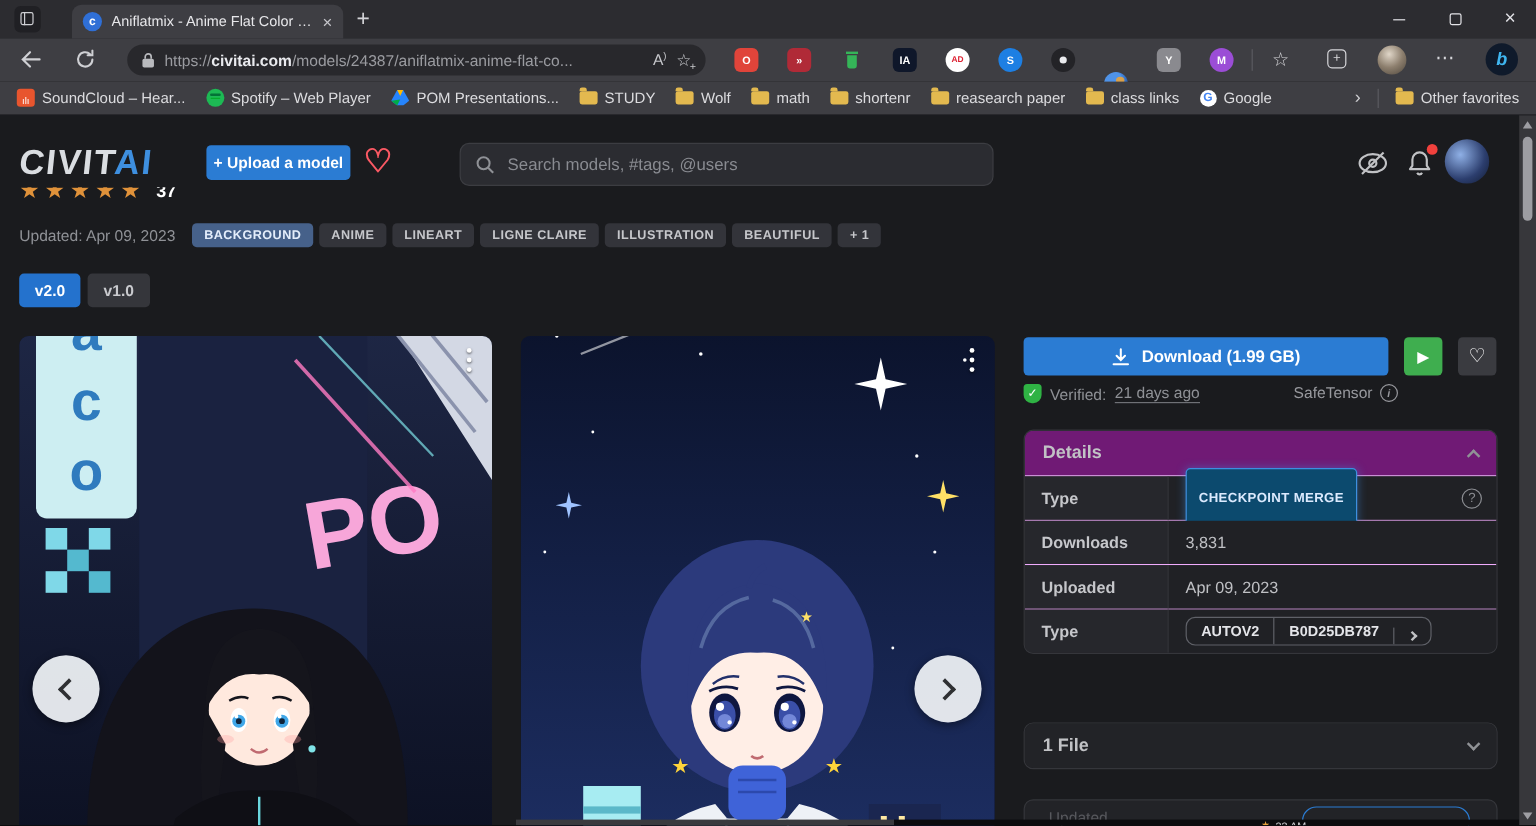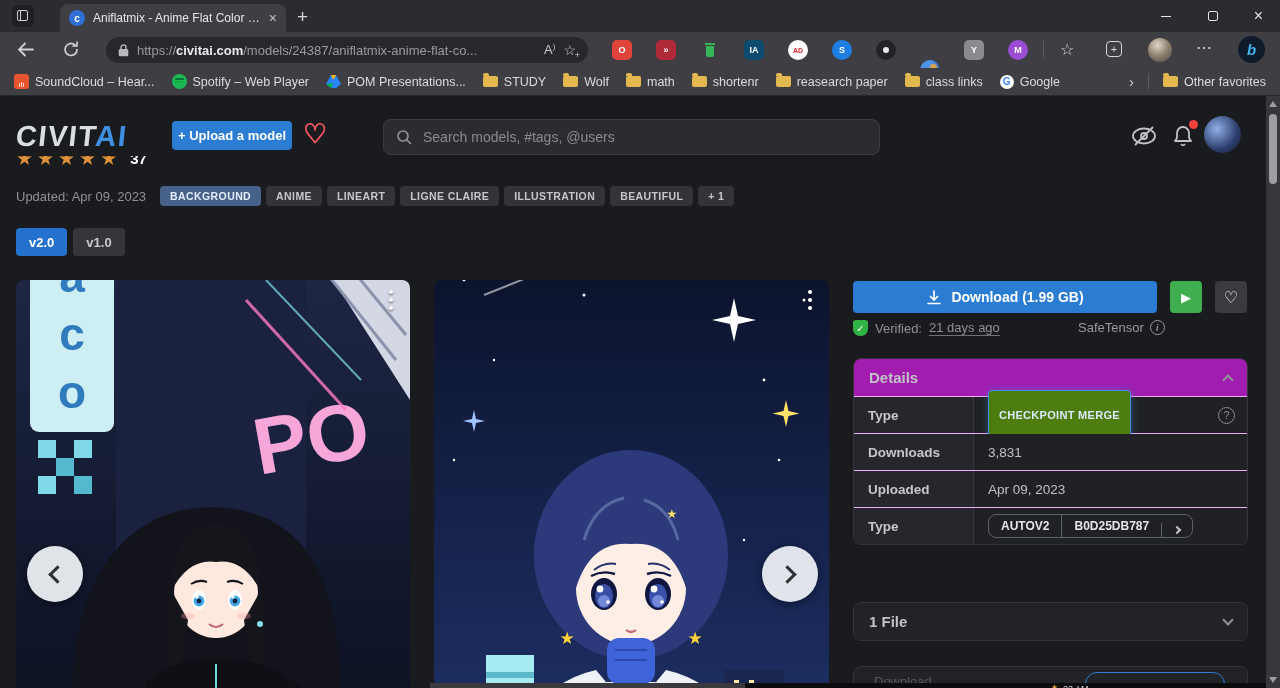--- a/index.html
+++ b/index.html
@@ -68,21 +68,21 @@
   .bm-sep{width:1px;height:16px;background:#5a5a60;}
 
   
   .page{position:absolute;left:0;top:96px;width:1280px;height:592px;background:#1a1b1e;overflow:hidden;}
 
   .logo{position:absolute;left:16px;top:24px;font-size:29px;font-weight:800;letter-spacing:1.5px;transform:skewX(-6deg);}
   .logo .l1{color:#dadde1;}.logo .l2{color:#3e8fdf;}
   .upload-btn{position:absolute;left:172px;top:25px;width:120px;height:29px;background:#2b7cd3;border-radius:4px;
        color:#fff;font-size:13px;font-weight:700;display:flex;align-items:center;justify-content:center;}
   .hdr-heart{position:absolute;left:303px;top:22px;font-size:27px;color:#fb5964;font-weight:700;}
-  .search{position:absolute;left:383px;top:23px;width:497px;height:36px;background:#2b2c31;border:1px solid #3c3d42;
+  .search{position:absolute;left:383px;top:23px;width:445px;height:36px;background:#2b2c31;border:1px solid #3c3d42;
        border-radius:8px;display:flex;align-items:center;gap:9px;padding:0 12px;}
   .search input{flex:1;background:none;border:none;outline:none;color:#c6c7cb;font-size:14px;font-family:"Liberation Sans",sans-serif;}
   .search input::placeholder{color:#898b91;}
   .hdr-ic{position:absolute;top:28px;}
   .bell-dot{position:absolute;left:1189px;top:24px;width:9px;height:9px;border-radius:50%;background:#f1413d;}
   .hdr-avatar{position:absolute;left:1204px;top:20px;width:37px;height:37px;border-radius:50%;
        background:radial-gradient(circle at 35% 35%,#8fb0e6,#2c3e6e 60%,#101a30);}
 
   .rating{position:absolute;left:16px;top:60px;height:13px;overflow:hidden;}
   .rating .inner{margin-top:-9px;display:flex;align-items:center;gap:9px;}
@@ -120,30 +120,30 @@
   .verified{position:absolute;left:853px;top:224px;display:flex;align-items:center;gap:7px;font-size:13px;color:#8f9196;}
   .shield{width:15px;height:16px;background:#2fb344;border-radius:3px 3px 7px 7px;color:#fff;font-size:10px;
        display:flex;align-items:center;justify-content:center;}
   .vtime{border-bottom:1px solid #6f7176;}
   .format{position:absolute;left:1078px;top:224px;display:flex;align-items:center;gap:6px;font-size:13px;color:#98999e;}
   .info-c{width:15px;height:15px;border:1.4px solid #98999e;border-radius:50%;font-size:9px;font-style:italic;font-weight:700;
        display:flex;align-items:center;justify-content:center;}
 
   .card{position:absolute;left:853px;width:395px;background:#222327;border:1px solid #35363b;border-radius:8px;overflow:hidden;}
   .card-hd{height:37px;display:flex;align-items:center;justify-content:space-between;padding:0 15px;
-       font-size:15px;font-weight:600;color:#c1c2c5;background:#a21caf;}
+       font-size:15px;font-weight:600;color:#c1c2c5;background:#701a75;}
   .chev{width:8px;height:8px;border-right:2px solid #909296;border-bottom:2px solid #909296;}
   .chev.up{transform:rotate(-135deg);margin-top:4px;}
   .chev.down{transform:rotate(45deg);margin-bottom:3px;}
   .drow{display:flex;border-top:1px solid #f0abfc;height:37px;}
   .dlabel{width:120px;background:#26272c;display:flex;align-items:center;padding-left:14px;
        font-size:13.5px;font-weight:700;color:#c6c7cb;border-right:1px solid #35363b;}
   .dval{flex:1;background:#202125;display:flex;align-items:center;padding-left:14px;
        font-size:13.5px;color:#bfc0c4;position:relative;}
-  .badge{background:#4d7c0f;border:1px solid #3e8fdf;box-shadow:0 0 8px rgba(62,143,223,.45);color:#dbeafe;
+  .badge{background:#0c4a6e;border:1px solid #3e8fdf;box-shadow:0 0 8px rgba(62,143,223,.45);color:#dbeafe;
        font-size:11px;font-weight:800;letter-spacing:.3px;padding:18px 10px;border-radius:4px;}
   .help-c{position:absolute;right:12px;width:17px;height:17px;border:1.5px solid #8a8c91;border-radius:50%;
        color:#8a8c91;font-size:11px;display:flex;align-items:center;justify-content:center;}
   .hash{display:inline-flex;border:1px solid #5f6168;border-radius:8px;overflow:hidden;align-items:flex-end;}
   .hash .seg{padding:4px 12px;font-size:12px;font-weight:700;color:#e4e5e9;display:flex;align-items:center;}
   .hash .seg + .seg{border-left:1px solid #5f6168;}
   .hash .chr{width:6px;height:6px;border-top:2px solid #c1c2c5;border-right:2px solid #c1c2c5;transform:rotate(45deg);}
 
   .partial-reviews{position:absolute;left:853px;top:570px;width:395px;height:22px;background:#222327;
        border:1px solid #35363b;border-radius:8px 8px 0 0;}
@@ -202,21 +202,21 @@
       <span class="url"><span>https://</span><span class="dom">civitai.com</span><span>/models/24387/aniflatmix-anime-flat-co...</span></span>
       <span class="aloud"><span>A</span><sup>)</sup></span>
       <span class="starplus"><span>☆</span><em>+</em></span>
     </div>
     <div class="ext" style="left:612px;background:#e0443a">O</div>
     <div class="ext" style="left:656px;background:#b02a37">»</div>
     <div class="ext trash" style="left:700px">
         <i></i>
         <b></b>
       </div>
-    <div class="ext" style="left:744px;background:#0c4a6e">IA</div>
+    <div class="ext" style="left:744px;background:#0f172a">IA</div>
     <div class="ext round" style="left:788px;background:#fff;color:#d23;font-size:7px">AD</div>
     <div class="ext round" style="left:832px;background:#1d7fe3">S</div>
     <div class="ext pin" style="left:876px">
         <i></i>
       </div>
     <div class="ext globe" style="left:920px">
         <i></i>
       </div>
     <div class="ext" style="left:964px;background:#8a8a8f">Y</div>
     <div class="ext round" style="left:1008px;background:#9b4dd6">M</div>
@@ -521,21 +521,21 @@
     </div>
 
     <div class="card" style="top:506px">
       <div class="card-hd" style="background:#222327">
         <span>1 File</span>
         <span class="chev down"></span>
       </div>
     </div>
 
     <div class="partial-reviews">
-      <span>Download</span>
+      <span>Updated</span>
     </div>
     <div class="partial-btn"></div>
 
     <div class="strip-gray"></div>
     <div class="strip-black">
       <span class="spark">★</span>
       <span class="clock">23 AM</span>
     </div>
 
     <div class="pscroll">

